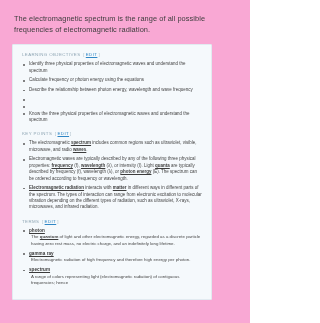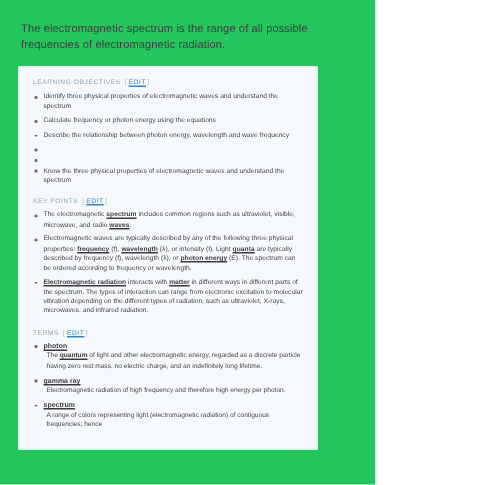--- a/index.html
+++ b/index.html
@@ -13,21 +13,21 @@
     overflow: hidden;
     font-family: "Liberation Sans", sans-serif;
     color: #3b3b3b;
     -webkit-font-smoothing: antialiased;
   }
 
   .page {
     width: 250px;
     height: 323px;
     position: relative;
-    background: #22c55e;
+    background: #f9a8d4;
     box-sizing: border-box;
   }
 
   .lede {
     margin: 0;
     padding: 13px 14px 0 14px;
     font-size: 7.4px;
     line-height: 11.2px;
     color: #3d3d3d;
     letter-spacing: 0.01em;

